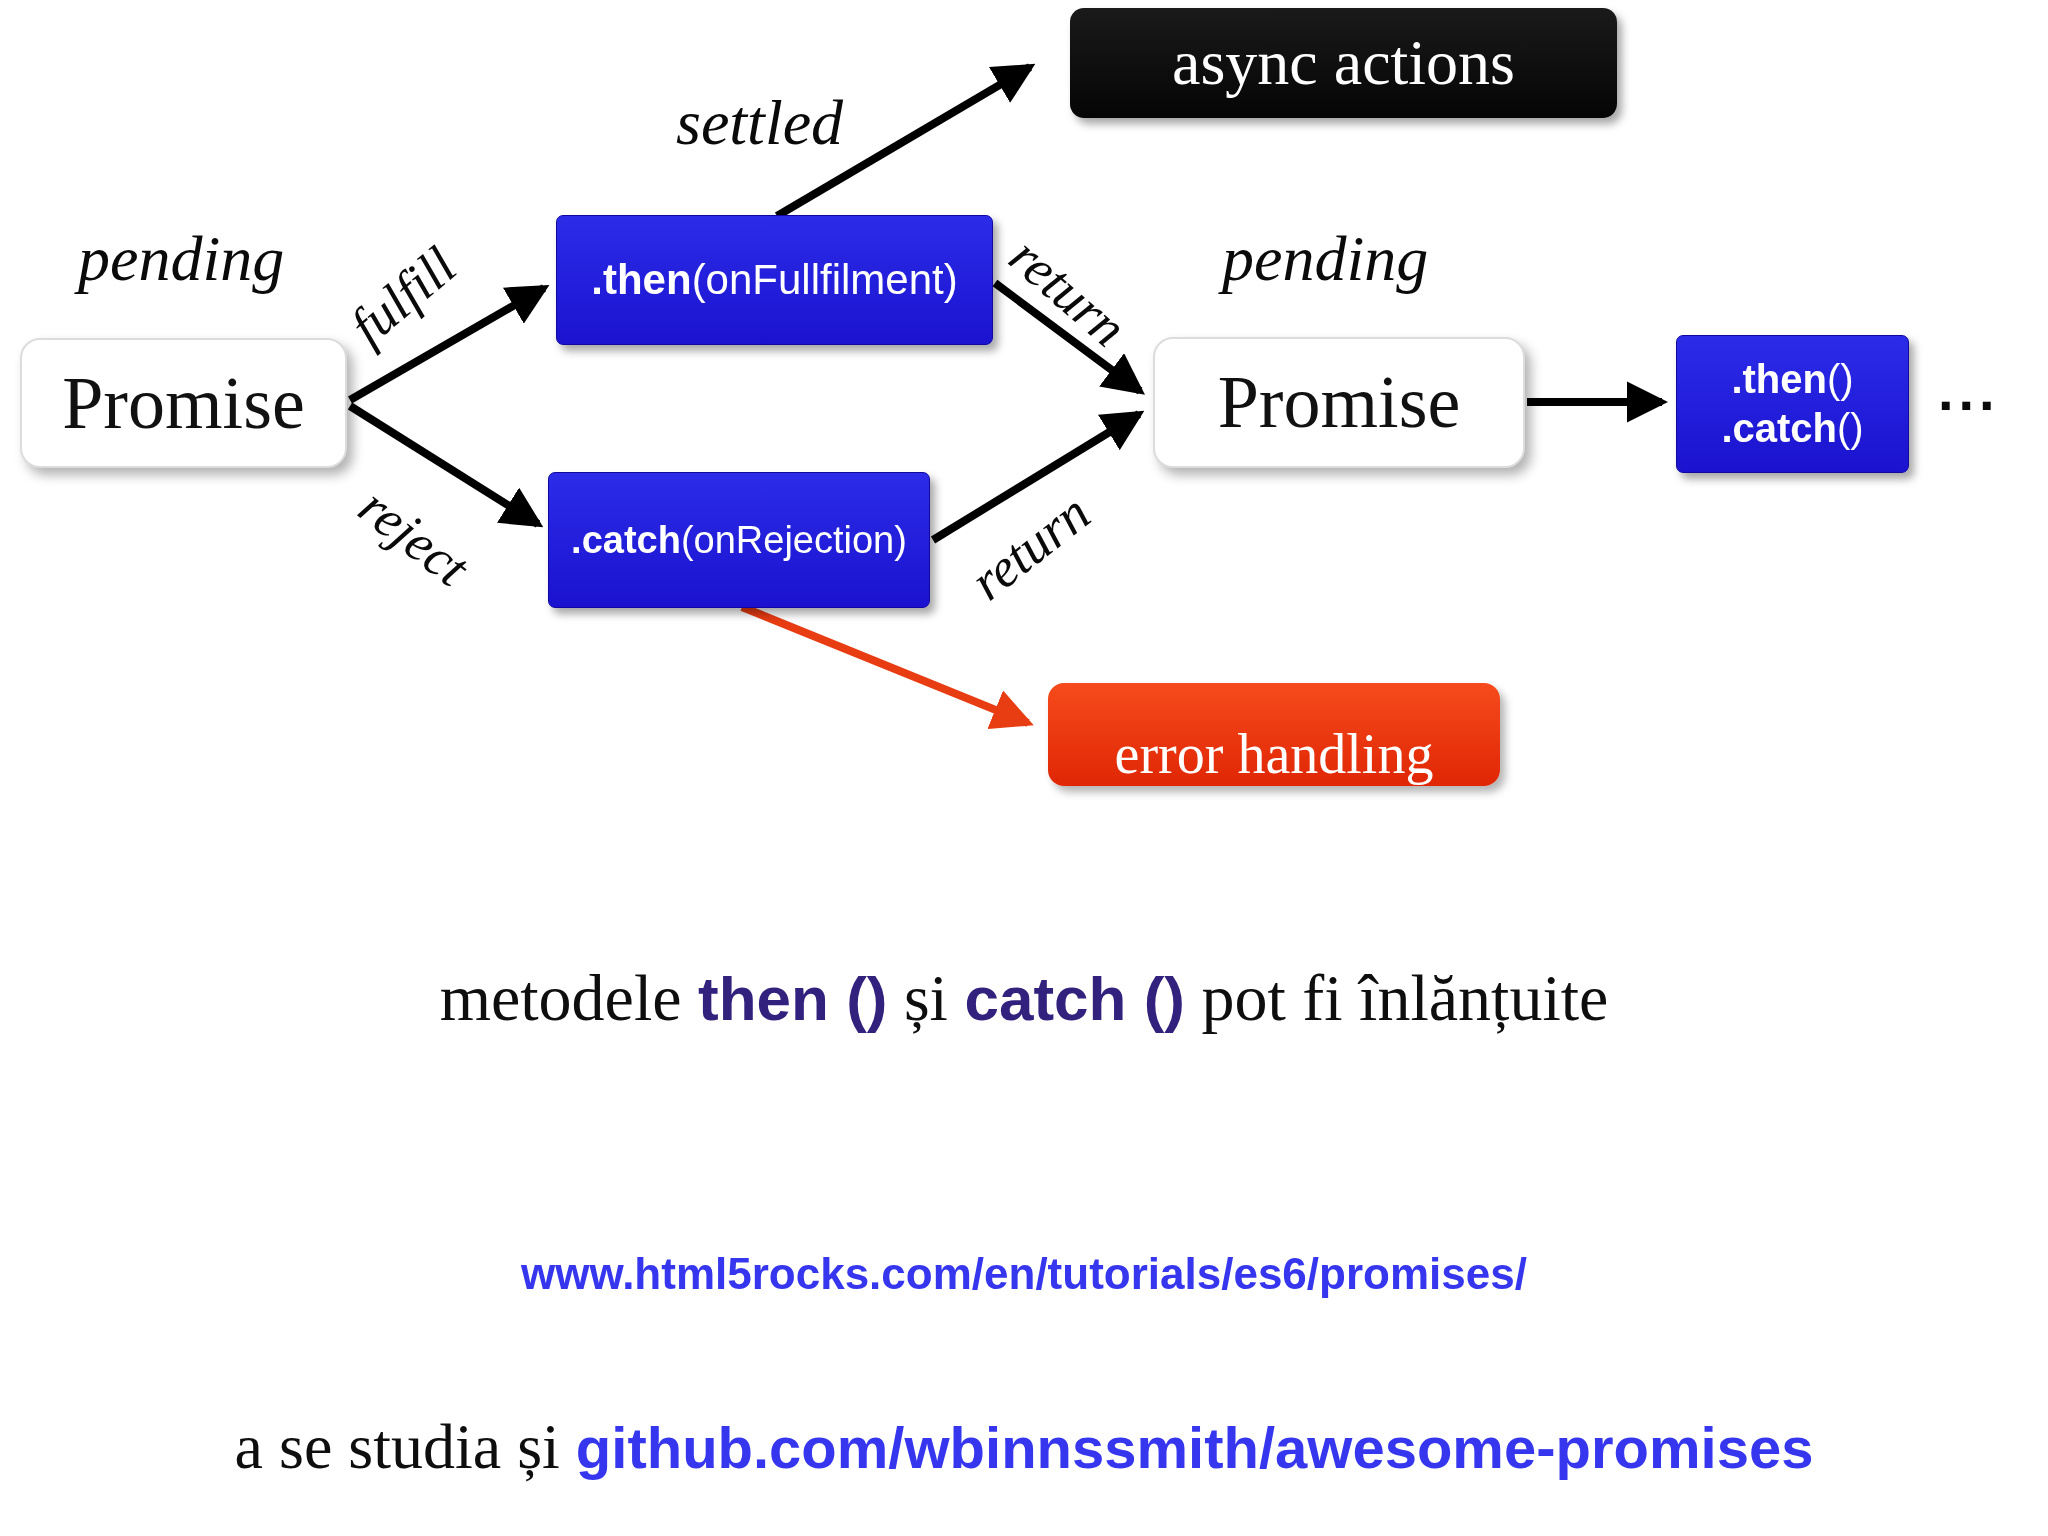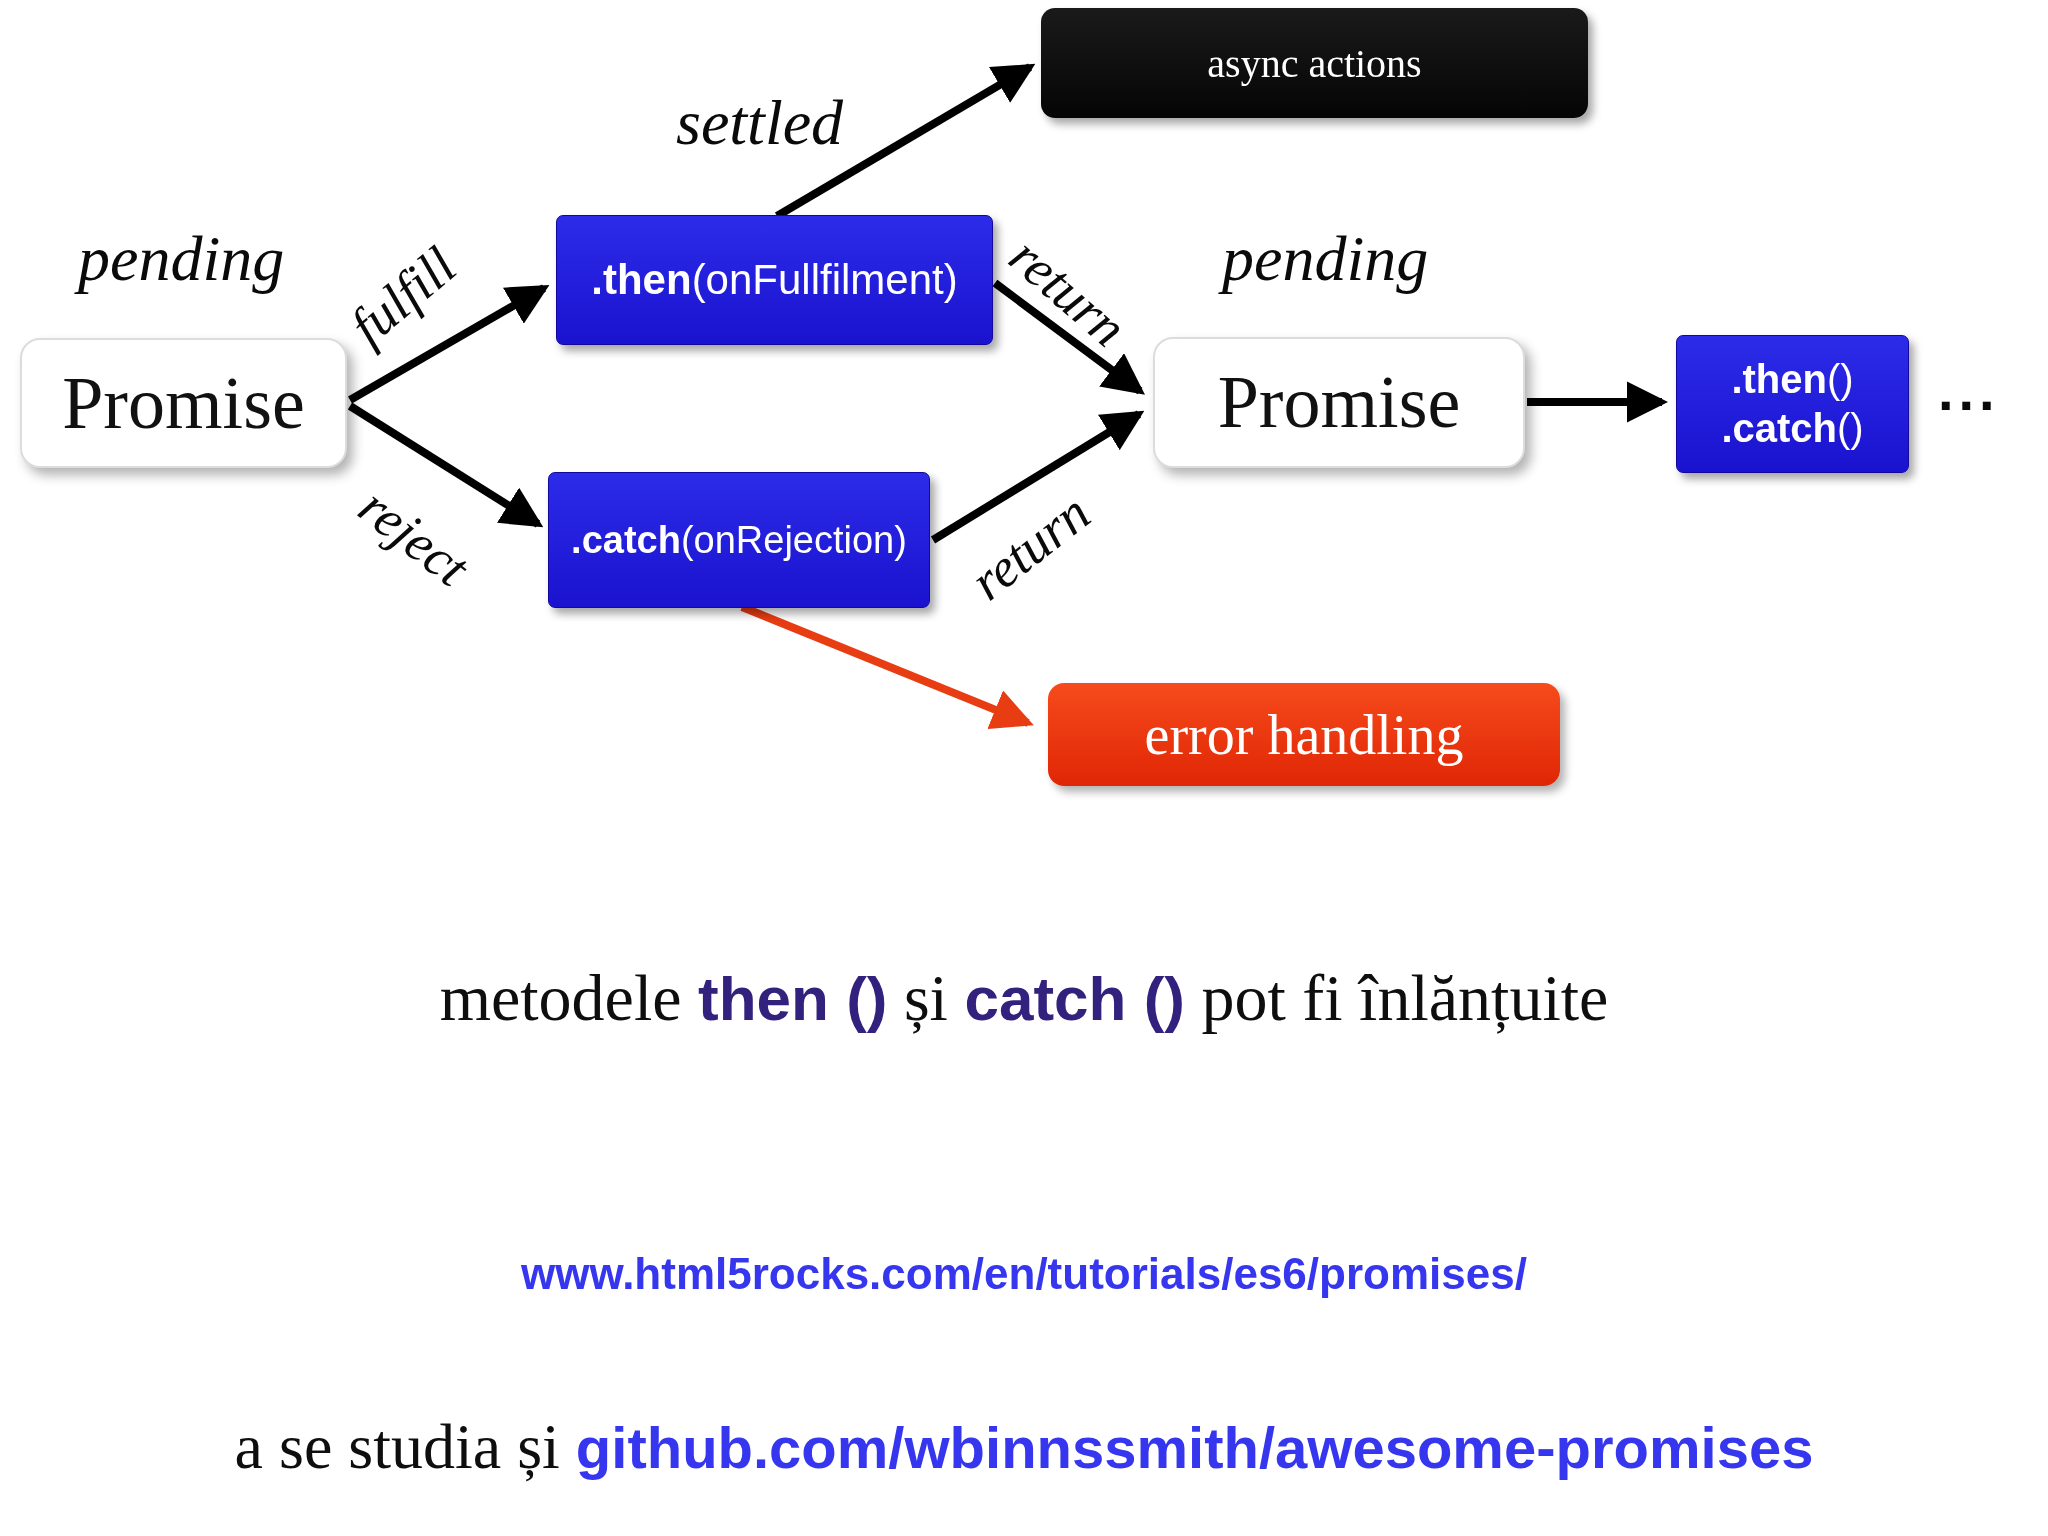--- a/index.html
+++ b/index.html
@@ -8,22 +8,23 @@
     overflow:hidden;font-family:"Liberation Serif",serif;
   }
   #arrows{position:absolute;left:0;top:0;width:2048px;height:1536px;}
 
   .node{
     position:absolute;display:flex;align-items:center;justify-content:center;
     text-align:center;box-sizing:border-box;
   }
   .box-black{
     background:linear-gradient(#1a1a1a,#050505);color:#ffffff;
-    border-radius:14px;font-size:40px;
+    border-radius:14px;font-size:64px;
     box-shadow:5px 6px 8px rgba(0,0,0,0.35);
+    margin-left:29px;
   }
   .box-white{
     background:#ffffff;color:#111111;border:2px solid #dcdcdc;
     border-radius:20px;font-size:74px;
     box-shadow:6px 7px 12px rgba(0,0,0,0.30);
   }
   .box-blue{
     background:linear-gradient(#2c2ce8,#1a12cf);color:#ffffff;
     border:1px solid #1208a0;border-radius:7px;
     font-family:"Liberation Sans",sans-serif;
@@ -113,21 +114,21 @@
 
   <div class="node box-blue" style="left:1676px;top:335px;width:233px;height:138px;font-size:40px;">
     <div>
       <span class="b">.then</span><span>()</span>
     </div>
     <div>
       <span class="b">.catch</span><span>()</span>
     </div>
   </div>
 
-  <div class="node box-red" style="left:1048px;top:683px;width:512px;height:103px;">
+  <div class="node box-red" style="left:1048px;top:683px;width:452px;height:103px;align-items:flex-end;">
     <span>error handling</span>
   </div>
 
   <div class="ellipsis" style="left:1938px;top:358px;">...</div>
 
   <div class="lbl lbl-big" style="left:78px;top:222px;">pending</div>
 
   <div class="lbl lbl-big" style="left:1222px;top:222px;">pending</div>
 
   <div class="lbl lbl-big" style="left:676px;top:86px;">settled</div>

